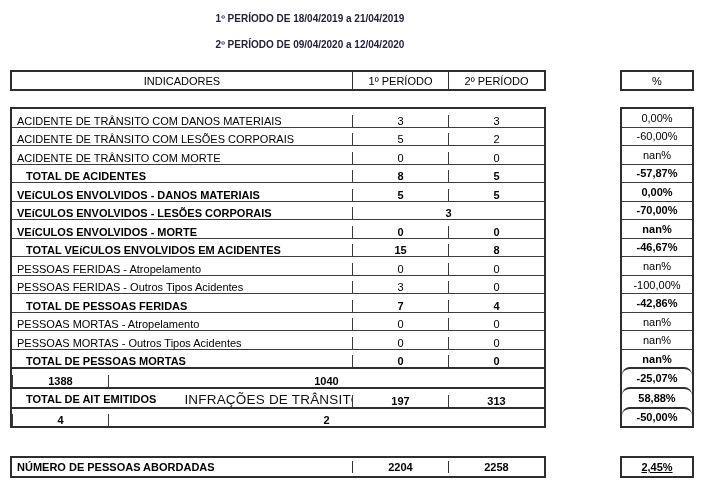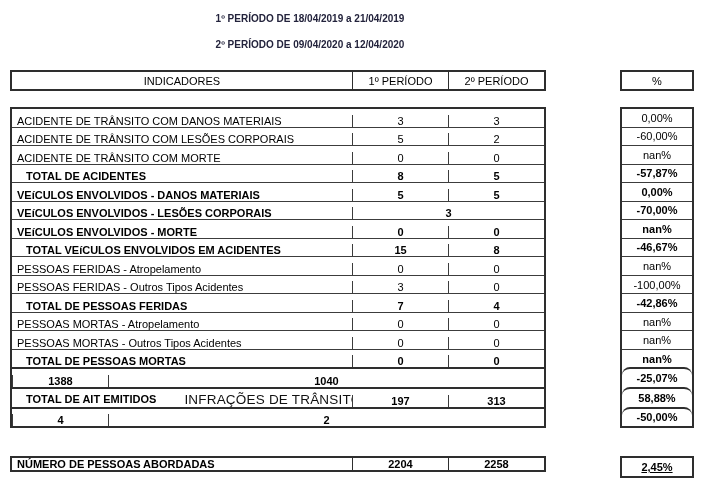--- a/index.html
+++ b/index.html
@@ -70,21 +70,21 @@
   .prow{
     flex:1;display:flex;align-items:center;justify-content:center;
     border-top:1px solid var(--line,#3c3c3c);font-size:11px;min-height:0;
   }
   .prow:first-child{border-top:none;}
   .prow.thick{border-top:2px solid var(--border,#2e2e2e);border-radius:8px;}
   .prow.bold{font-weight:bold;}
 
   
   .ftr-main{
-    position:absolute;left:10px;top:456px;width:536px;height:16px;
+    position:absolute;left:10px;top:456px;width:536px;height:22px;
     border:2px solid var(--border,#2e2e2e);box-sizing:border-box;
     display:flex;align-items:center;font-size:11px;font-weight:bold;
   }
   .ftr-pct{
     position:absolute;left:620px;top:456px;width:74px;height:22px;
     border:2px solid var(--border,#2e2e2e);box-sizing:border-box;
     display:flex;align-items:center;justify-content:center;
     font-size:11px;font-weight:bold;text-decoration:underline;
   }
   .fcell{display:flex;align-items:center;box-sizing:border-box;}

